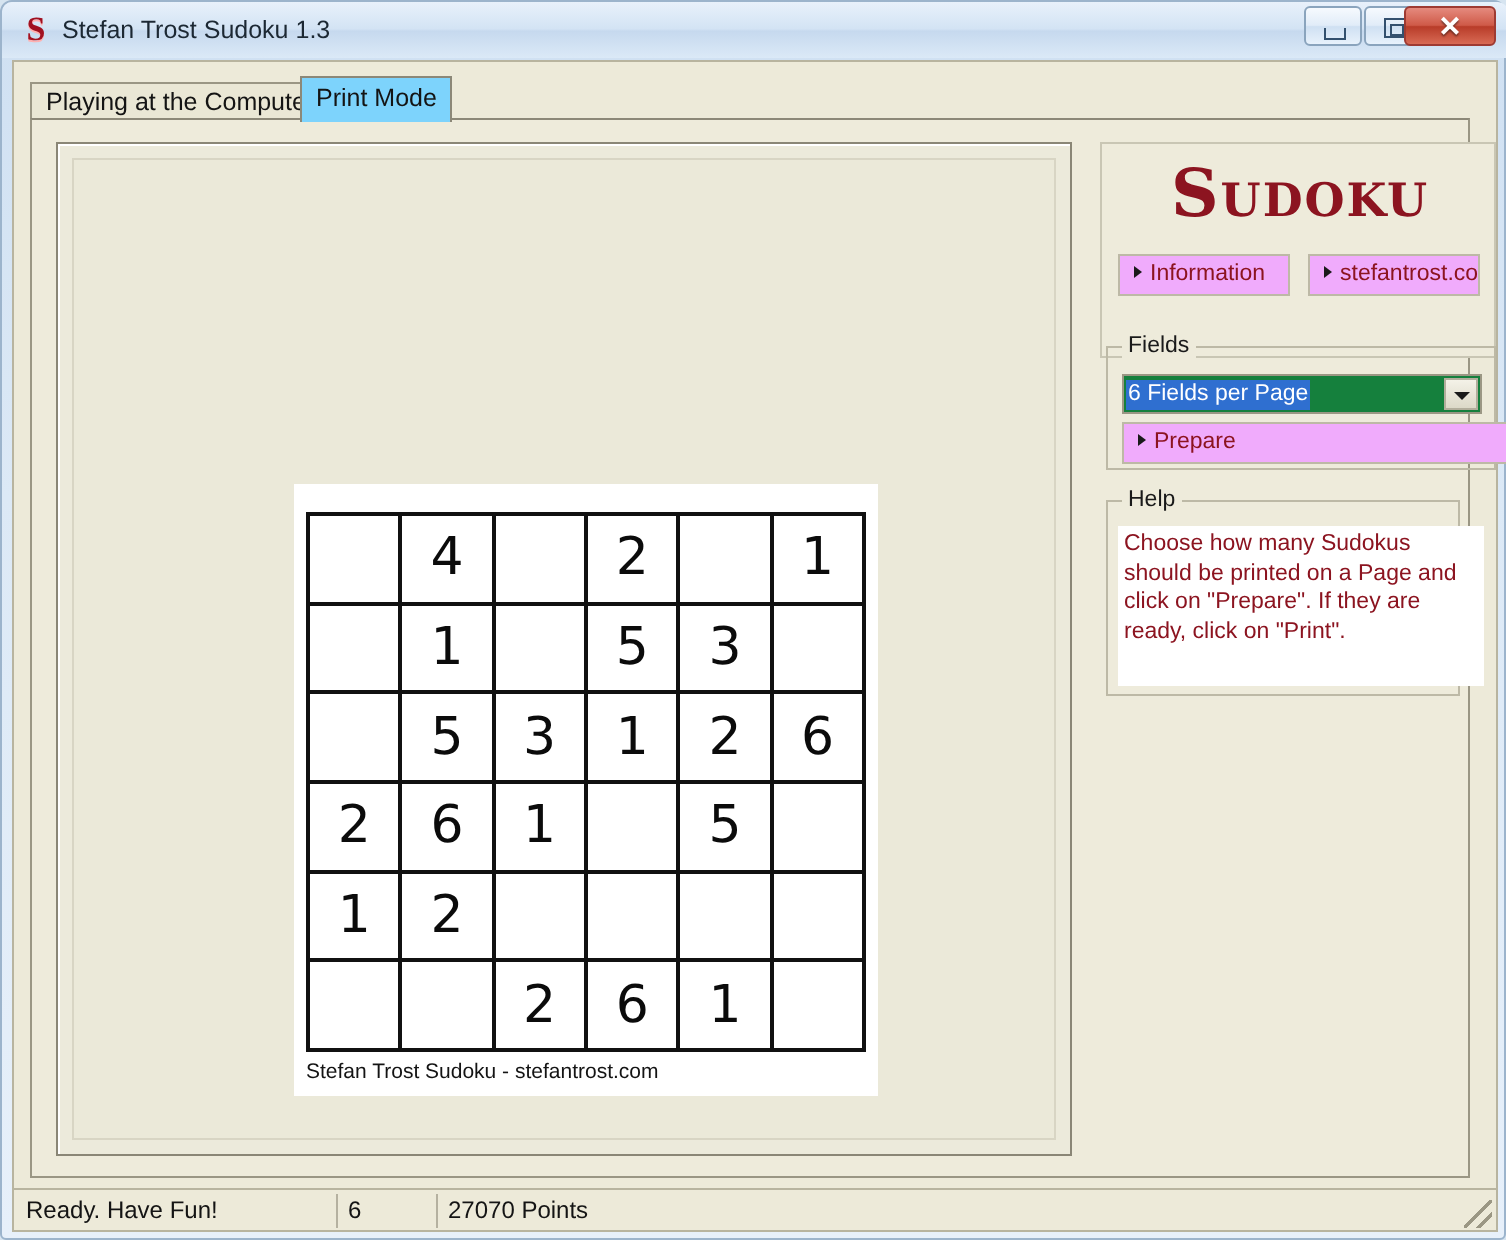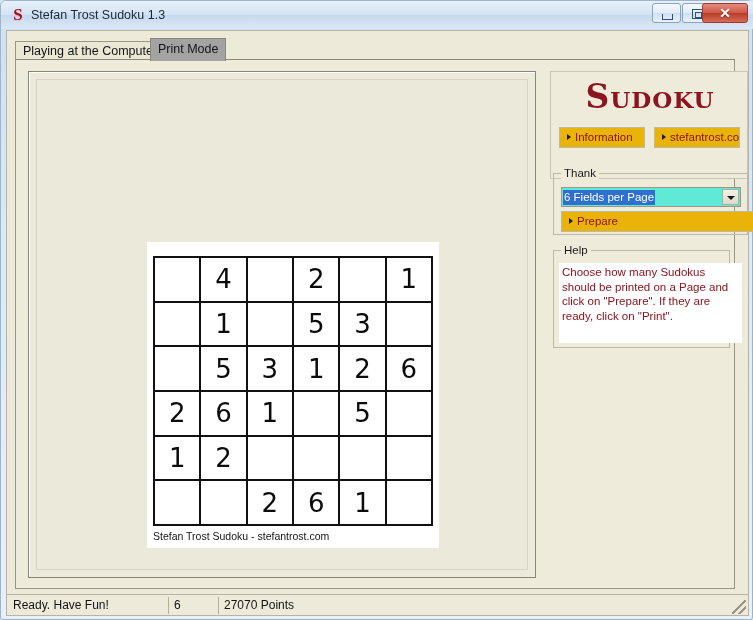--- a/index.html
+++ b/index.html
@@ -106,21 +106,21 @@
     font-size: 12.5px;
     color: #141414;
     line-height: 19px;
     background: #eae7d5;
     border: 1px solid #9a9684;
     border-bottom: none;
     white-space: nowrap;
   }
   .tab.active {
     top: 0; height: 23px; line-height: 21px;
-    background: #a3a3a3;
+    background: #7dd3fc;
     border-color: #8c8878;
     z-index: 3;
   }
   #tab-0 { left: 0; }
   #tab-1 { left: 135px; }
 
   
   #tabpage {
     position: absolute;
     left: 8px; top: 28px;
@@ -210,21 +210,21 @@
     font-weight: bold;
     font-size: 33px;
     letter-spacing: 1px;
     color: #8c1420;
     font-variant: small-caps;
     line-height: 44px;
   }
   .linkbtn {
     position: absolute;
     height: 21px;
-    background: #eab308;
+    background: #f0abfc;
     border: 1px solid #bdb9a6;
     font-size: 11.5px;
     color: #8c1420;
     line-height: 19px;
     white-space: nowrap;
     overflow: hidden;
   }
   .linkbtn .tri {
     display: inline-block;
     width: 0; height: 0;
@@ -251,21 +251,21 @@
     padding: 0 3px;
     background: #eeebdb;
     font-size: 11.5px;
     color: #1a1a1a;
     line-height: 14px;
   }
   #combo {
     position: absolute;
     left: 7px; top: 13px;
     width: 180px; height: 20px;
-    background: #5eead4;
+    background: #15803d;
     border: 1px solid #9b9784;
   }
   #combo-value {
     position: absolute;
     left: 1px; top: 2px;
     height: 15px;
     padding: 0 1px;
     background: #2f6fd0;
     color: #ffffff;
     font-size: 11.5px;
@@ -432,21 +432,21 @@
         </div>
 
         <div class="linkbtn" id="btn-information">
           <span class="tri"></span><span>Information</span>
         </div>
         <div class="linkbtn" id="btn-website">
           <span class="tri"></span><span>stefantrost.com</span>
         </div>
 
         <div id="print-group">
-          <div class="grouplabel">Thank</div>
+          <div class="grouplabel">Fields</div>
 
           <div id="combo">
             <div id="combo-value">6 Fields per Page</div>
             <div id="combo-arrow"></div>
           </div>
 
           <div class="linkbtn" id="btn-prepare">
             <span class="tri"></span><span>Prepare</span>
           </div>
         </div>

